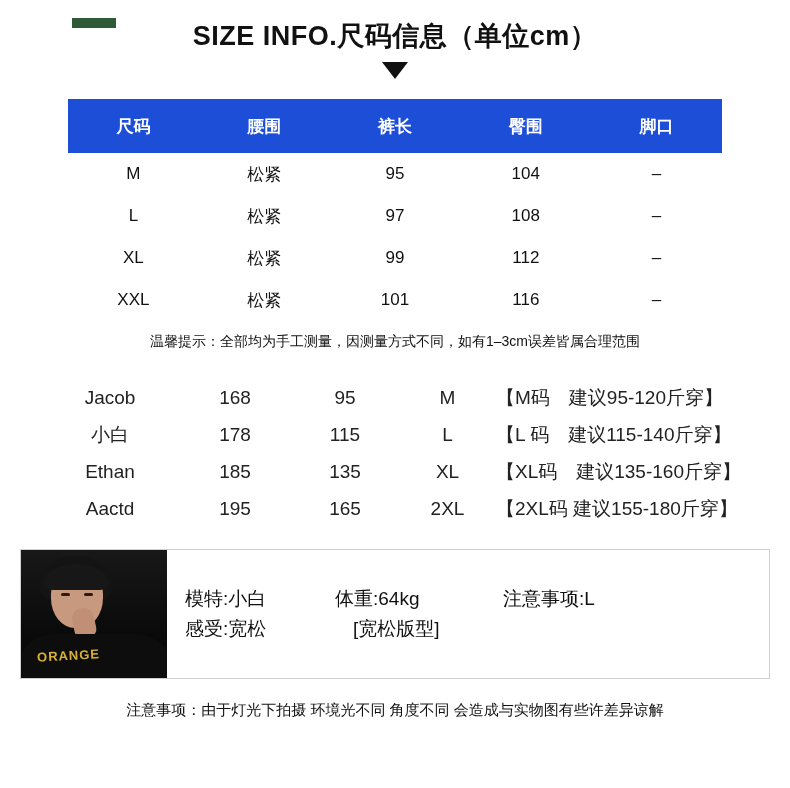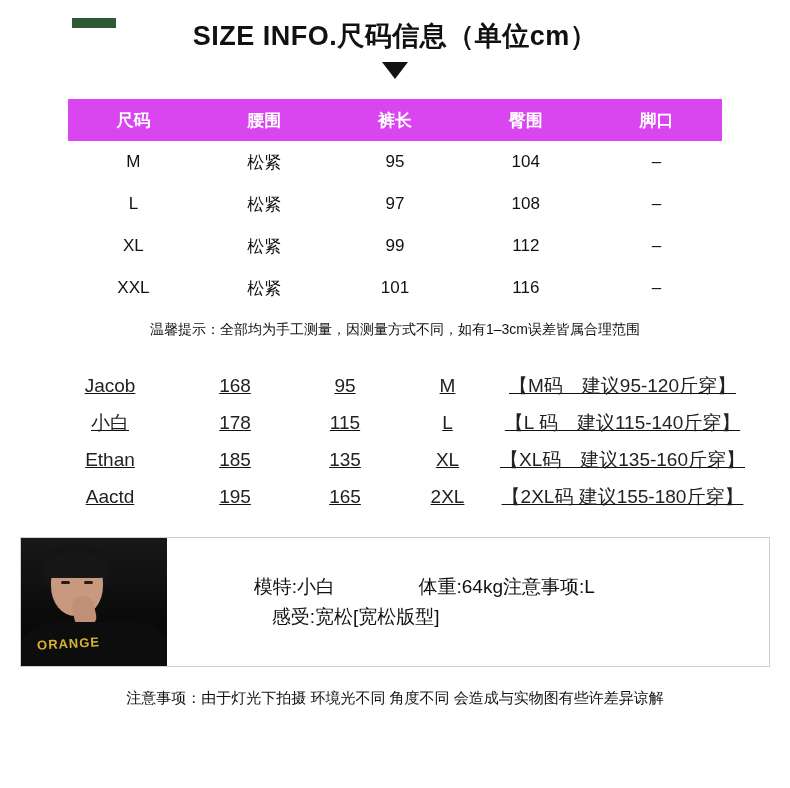--- a/index.html
+++ b/index.html
@@ -47,25 +47,25 @@
   .table-wrap {
     margin: 20px 68px 0 68px;
     width: 654px;
   }
   table.size-table {
     width: 100%;
     border-collapse: collapse;
     table-layout: fixed;
   }
   table.size-table thead th {
-    background: #d946ef;
+    background: #1d4ed8;
     color: #ffffff;
     font-size: 17px;
     font-weight: bold;
-    height: 42px;
+    height: 54px;
     text-align: center;
     vertical-align: middle;
   }
   table.size-table tbody td {
     height: 42px;
     text-align: center;
     vertical-align: middle;
     font-size: 17px;
     color: #111;
     background: #ffffff;
@@ -81,34 +81,33 @@
 
   
   .rec-block {
     margin: 28px 40px 0 40px;
     width: 710px;
   }
   table.rec-table {
     width: 100%;
     border-collapse: collapse;
     table-layout: fixed;
-    text-decoration: underline;
   }
   table.rec-table td {
     height: 37px;
     font-size: 19px;
     color: #222;
     vertical-align: middle;
     white-space: nowrap;
   }
   td.rec-name { width: 140px; text-align: center; }
   td.rec-height { width: 110px; text-align: center; }
   td.rec-weight { width: 110px; text-align: center; }
   td.rec-size { width: 95px; text-align: center; }
-  td.rec-advice { text-align: center; margin-left: 48px; }
+  td.rec-advice { text-align: left; margin-left: 48px; }
 
   
   .model-card {
     position: relative;
     margin: 22px 20px 0 20px;
     width: 750px;
     height: 130px;
     border: 1px solid #cfcfcf;
     display: flex;
     align-items: stretch;
@@ -158,21 +157,20 @@
     transform: rotate(-3deg);
   }
 
   .model-info {
     flex: 1 1 auto;
     padding: 12px 14px 12px 18px;
     display: flex;
     flex-direction: column;
     justify-content: center;
     gap: 4px;
-    text-align: right;
   }
   .model-line {
     display: flex;
     align-items: center;
     font-size: 19px;
     color: #111;
   }
   .model-line .cell { white-space: nowrap; }
   .mc1 { width: 150px; }
   .mc2 { width: 168px; }

